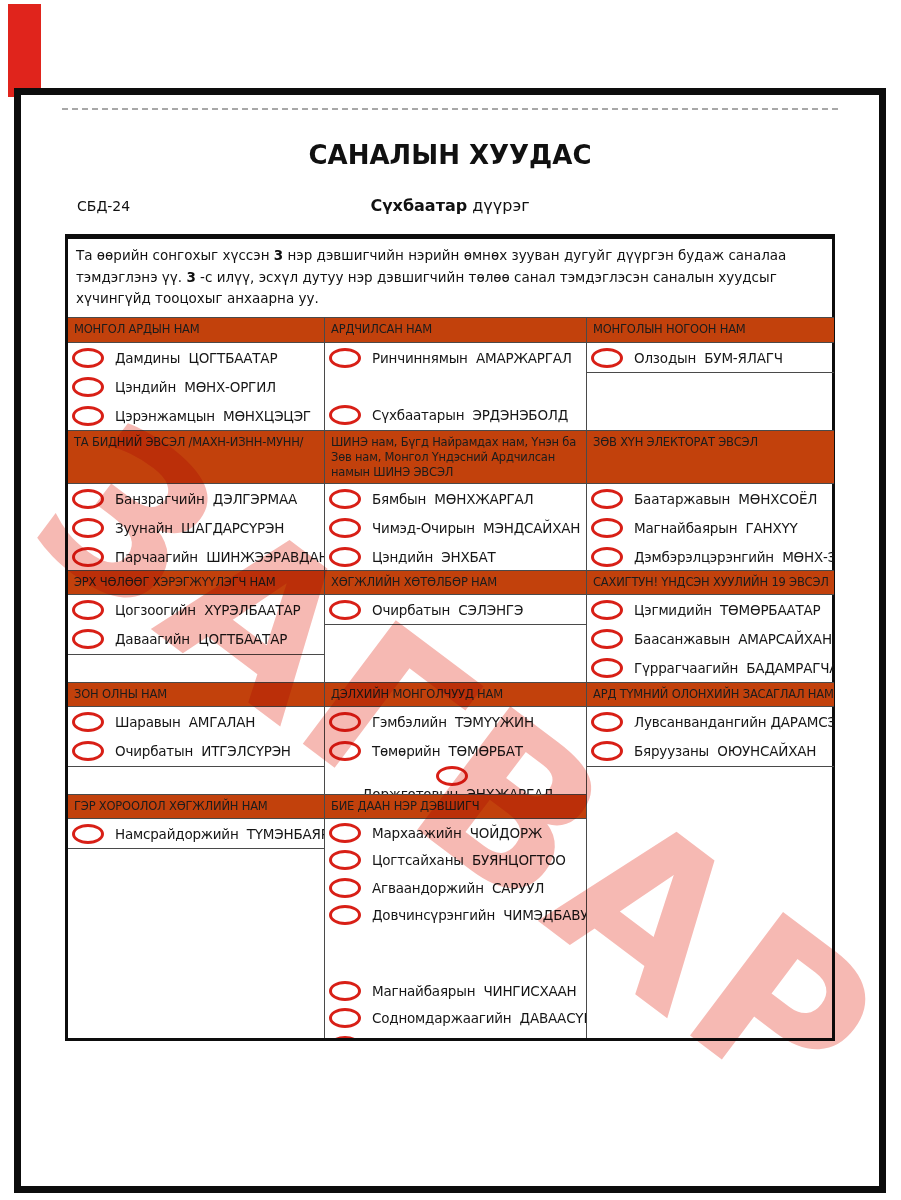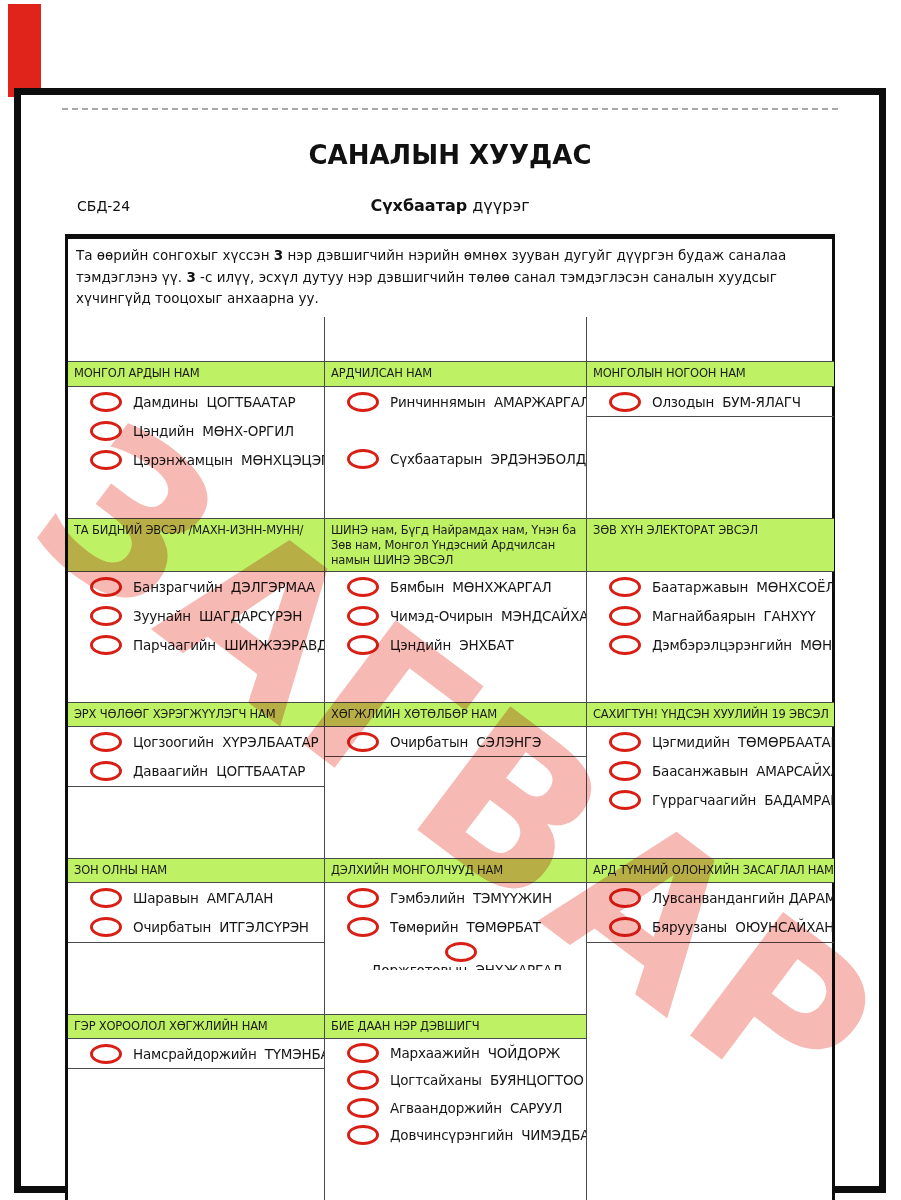--- a/index.html
+++ b/index.html
@@ -31,27 +31,27 @@
   }
   .instructions .bold{font-weight:bold;}
   .grid{display:flex;width:100%;}
   .col{flex:0 0 256px;width:256px;}
   .col.c2{flex:0 0 261px;width:261px;}
   .col.c3{flex:0 0 247px;width:247px;}
   .col + .col{border-left:1px solid #4a4a4a;}
   .cell{box-sizing:border-box;overflow:hidden;}
   .cell.bt{border-top:1px solid #4a4a4a;}
   .cell.hdr{
-    background:#bef264;padding:4px 6px 0 6px;font-size:11.5px;color:#1c1c1c;
-    white-space:nowrap;letter-spacing:-0.2px;margin-top:44px;
+    background:#c2410c;padding:4px 6px 0 6px;font-size:11.5px;color:#1c1c1c;
+    white-space:nowrap;letter-spacing:-0.2px;
   }
   .cell.hdr.wrap{white-space:normal;line-height:15px;font-size:11.5px;}
   .items{width:100%;}
   .items.sealed{border-bottom:1px solid #4a4a4a;}
-  .item{display:flex;align-items:center;padding-left:22px;white-space:pre;}
+  .item{display:flex;align-items:center;padding-left:4px;white-space:pre;}
   .bubble{
     flex:0 0 auto;display:inline-block;width:26px;height:14px;
     border:3px solid var(--bubble,#d81f16);border-radius:50%;background:#fff;margin-right:11px;
   }
   .cname{font-size:13.5px;color:#161616;letter-spacing:-0.2px;}
   .watermark{
     position:absolute;left:110px;top:295px;z-index:5;pointer-events:none;
     font-size:212px;font-weight:bold;letter-spacing:8px;line-height:1;
     transform:rotate(37deg);transform-origin:0 0;
     mix-blend-mode:multiply;opacity:0.55;white-space:nowrap;

